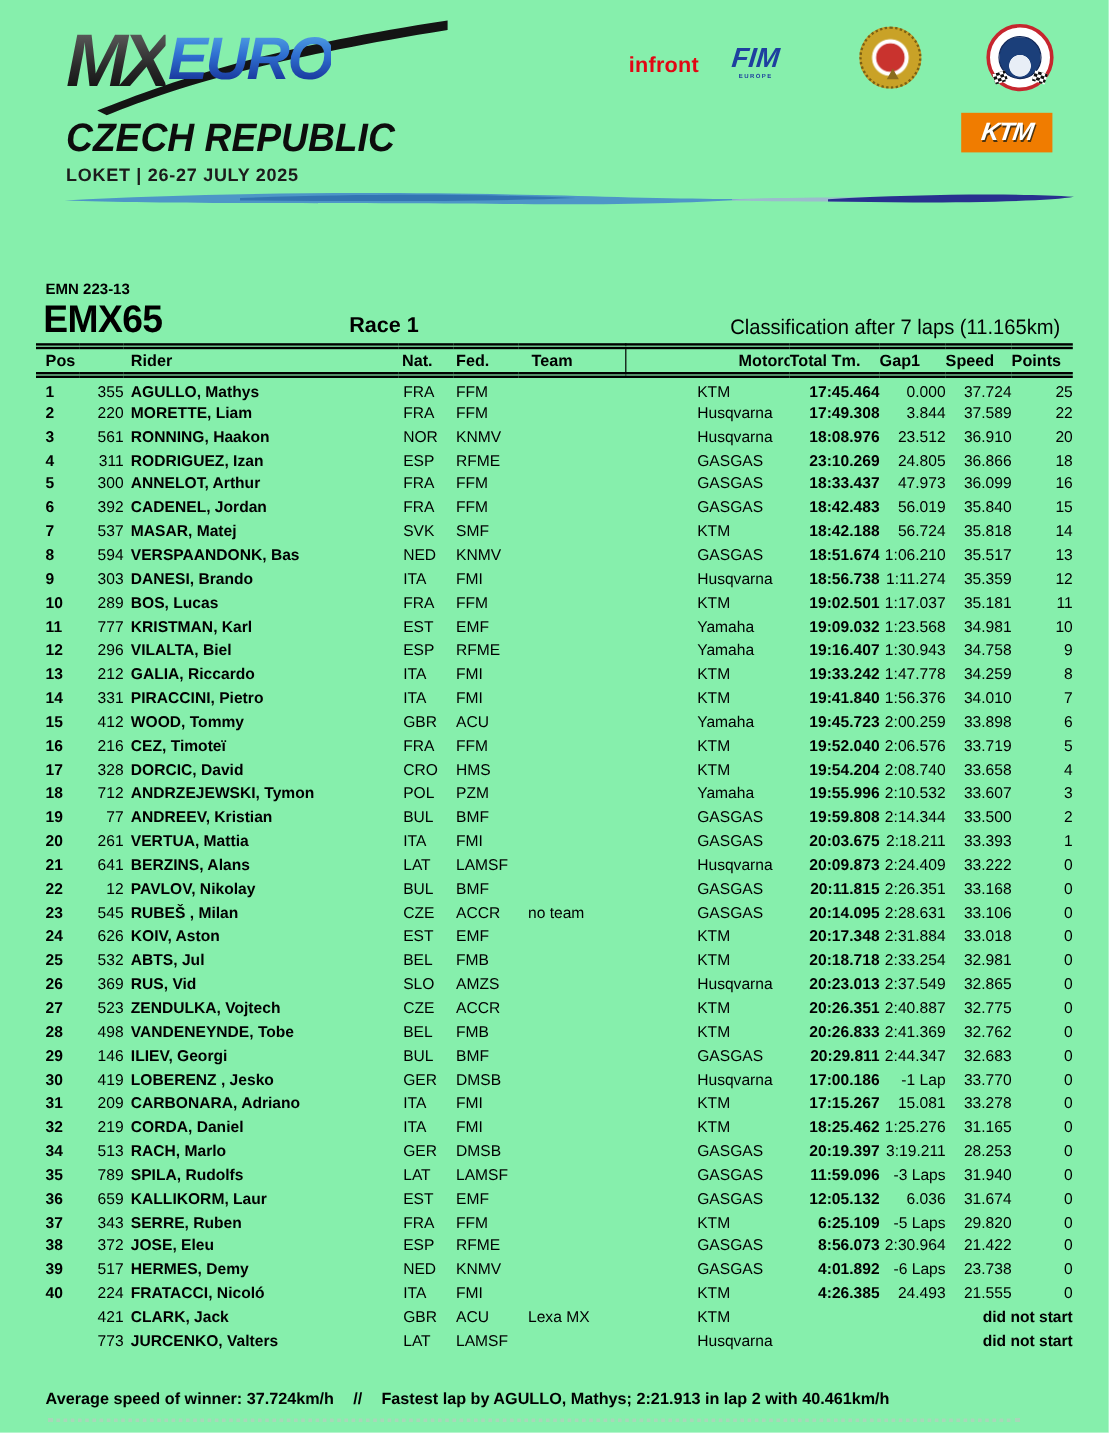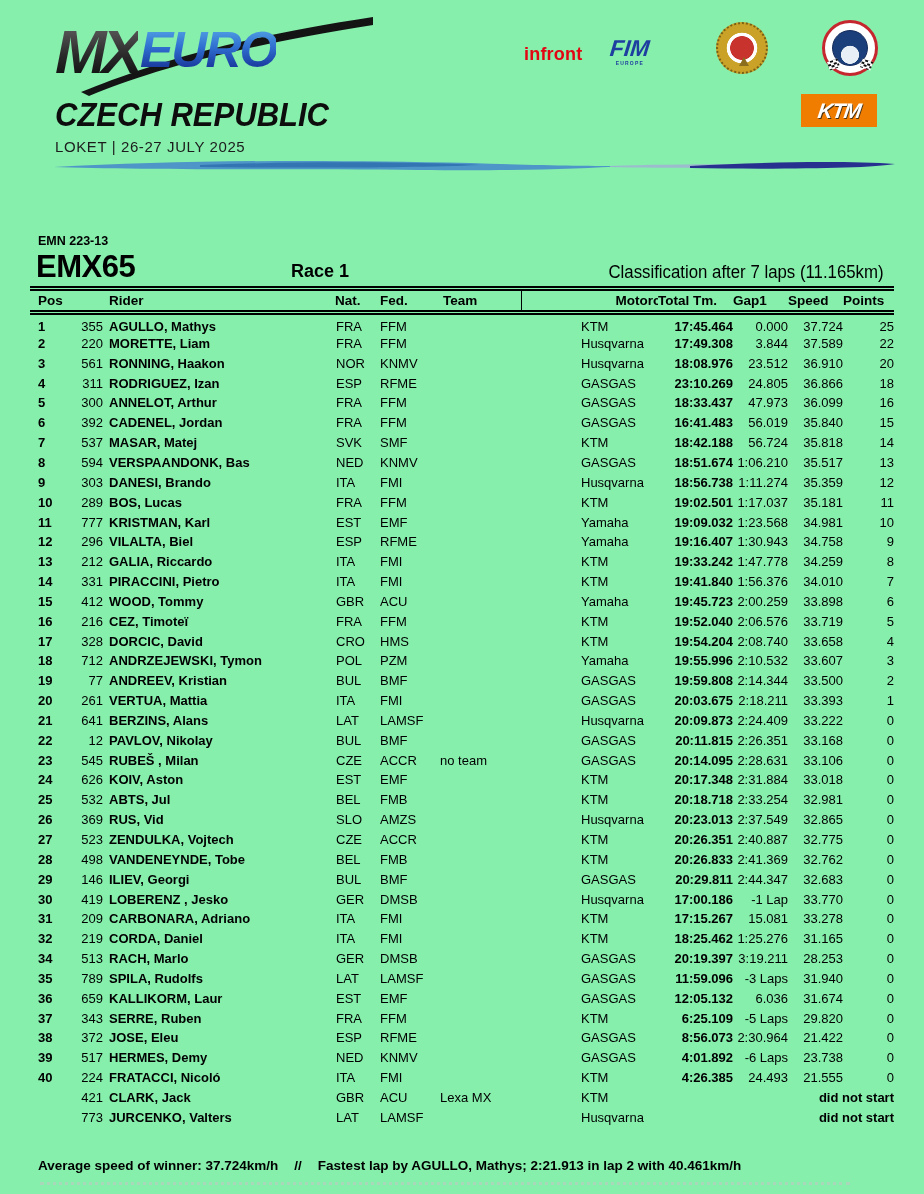--- a/index.html
+++ b/index.html
@@ -21,21 +21,21 @@
     position:relative; z-index:1; display:inline-block; margin-left:2px; vertical-align:6px;
     font-size:50px; font-weight:900; font-style:italic; letter-spacing:-2px;
     background:linear-gradient(180deg,#5fb6ec 0%,#2f6fd0 45%,#0d1b82 100%);
     -webkit-background-clip:text; background-clip:text; color:transparent;
   }
   .country {
     margin-top:2px; font-size:33px; font-weight:900; font-style:italic;
     letter-spacing:0px; color:#0d0d0d; transform:scaleX(.94); transform-origin:left;
     white-space:nowrap;
   }
-  .loket { margin-top:4px; font-size:15px; font-weight:normal; letter-spacing:.6px; color:#1c1c1c; white-space:nowrap; }
+  .loket { margin-top:4px; font-size:15px; font-weight:bold; letter-spacing:.6px; color:#1c1c1c; white-space:nowrap; }
 
   .sponsor-infront {
     position:absolute; left:524px; top:44px; font-size:18px; font-weight:800;
     color:#e20613; letter-spacing:.2px;
   }
   .sponsor-fim { position:absolute; left:610px; top:38px; text-align:center; }
   .fim-main {
     font-size:23px; font-weight:900; font-style:italic; color:#1e3f9f; letter-spacing:0;
     display:inline-block; transform:skewX(-6deg); line-height:20px;
   }
@@ -270,21 +270,21 @@
           <td class="c-pts">16</td>
         </tr>
         <tr>
           <td class="c-pos">6</td>
           <td class="c-num">392</td>
           <td class="c-name">CADENEL, Jordan</td>
           <td class="c-nat">FRA</td>
           <td class="c-fed">FFM</td>
           <td class="c-team"></td>
           <td class="c-moto">GASGAS</td>
-          <td class="c-total">16:41.483</td>
+          <td class="c-total">18:42.483</td>
           <td class="c-gap">56.019</td>
           <td class="c-speed">35.840</td>
           <td class="c-pts">15</td>
         </tr>
         <tr>
           <td class="c-pos">7</td>
           <td class="c-num">537</td>
           <td class="c-name">MASAR, Matej</td>
           <td class="c-nat">SVK</td>
           <td class="c-fed">SMF</td>

